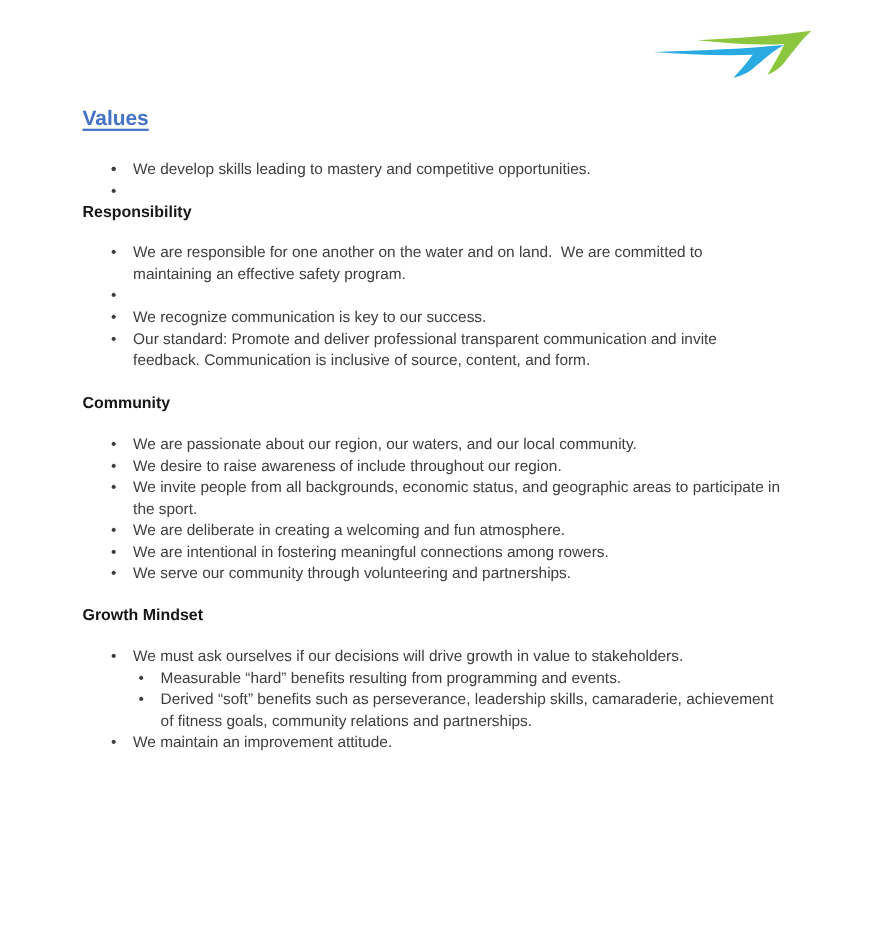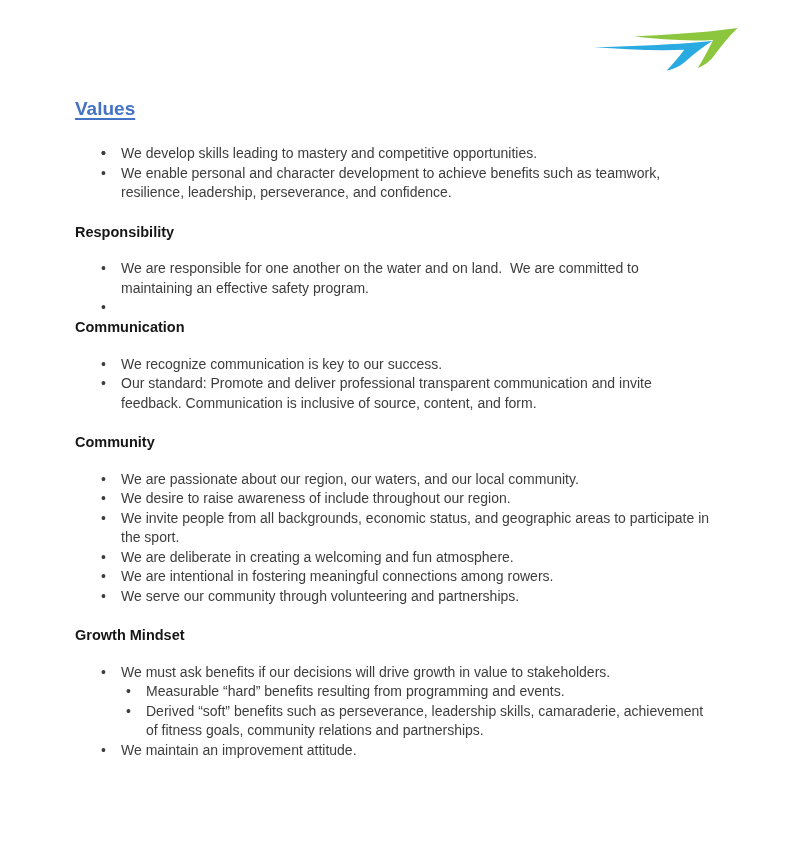--- a/index.html
+++ b/index.html
@@ -127,41 +127,39 @@
     <span class="bullet-marker">•</span>
   </li>
 
   <li class="bullet-item">
     <span class="bullet-marker">•</span>
     <span class="bullet-text">We develop skills leading to mastery and competitive opportunities.</span>
   </li>
 
   <li class="bullet-item">
     <span class="bullet-marker">•</span>
-    <span class="bullet-text">We enable personal and character development to achieve benefits such as teamwork, resilience, leadership, perseverance, and confidence.</span>
   </li>
 </ul>
   </section>
 
   <section class="value-section">
     <h2 class="section-heading">Responsibility</h2>
     <ul class="bullet-list">
   <li class="bullet-item">
     <span class="bullet-marker">•</span>
     <span class="bullet-text">We are responsible for one another on the water and on land.  We are committed to maintaining an effective safety program.</span>
   </li>
 
   <li class="bullet-item">
     <span class="bullet-marker">•</span>
   </li>
 </ul>
   </section>
 
   <section class="value-section">
-    <h2 class="section-heading">Communication</h2>
     <ul class="bullet-list">
   <li class="bullet-item">
     <span class="bullet-marker">•</span>
     <span class="bullet-text">We recognize communication is key to our success.</span>
   </li>
 
   <li class="bullet-item">
     <span class="bullet-marker">•</span>
     <span class="bullet-text">Our standard: Promote and deliver professional transparent communication and invite feedback. Communication is inclusive of source, content, and form.</span>
   </li>
@@ -201,21 +199,21 @@
     <span class="bullet-text">We serve our community through volunteering and partnerships.</span>
   </li>
 </ul>
   </section>
 
   <section class="value-section">
     <h2 class="section-heading">Growth Mindset</h2>
     <ul class="bullet-list">
   <li class="bullet-item">
     <span class="bullet-marker">•</span>
-    <span class="bullet-text">We must ask benefits if our decisions will drive growth in value to stakeholders.</span>
+    <span class="bullet-text">We must ask ourselves if our decisions will drive growth in value to stakeholders.</span>
   </li>
 
   <li class="bullet-item level-2">
     <span class="bullet-marker">•</span>
     <span class="bullet-text">Measurable “hard” benefits resulting from programming and events.</span>
   </li>
 
   <li class="bullet-item level-2">
     <span class="bullet-marker">•</span>
     <span class="bullet-text">Derived “soft” benefits such as perseverance, leadership skills, camaraderie, achievement of fitness goals, community relations and partnerships.</span>

